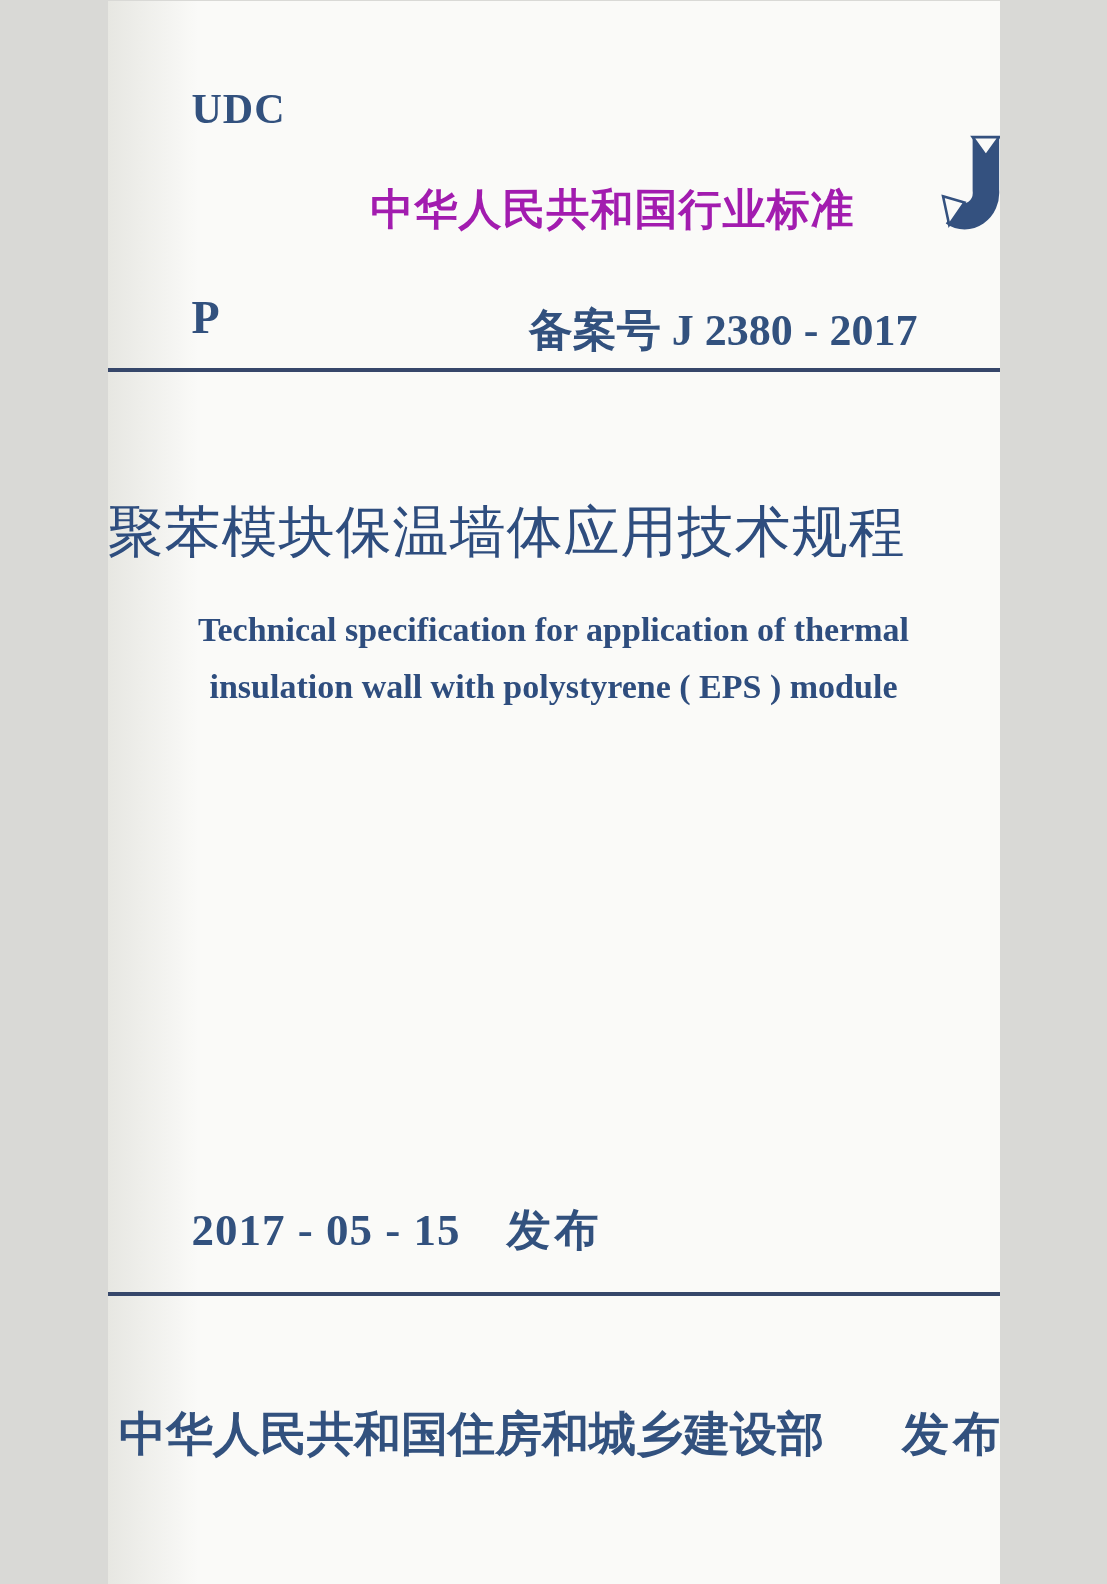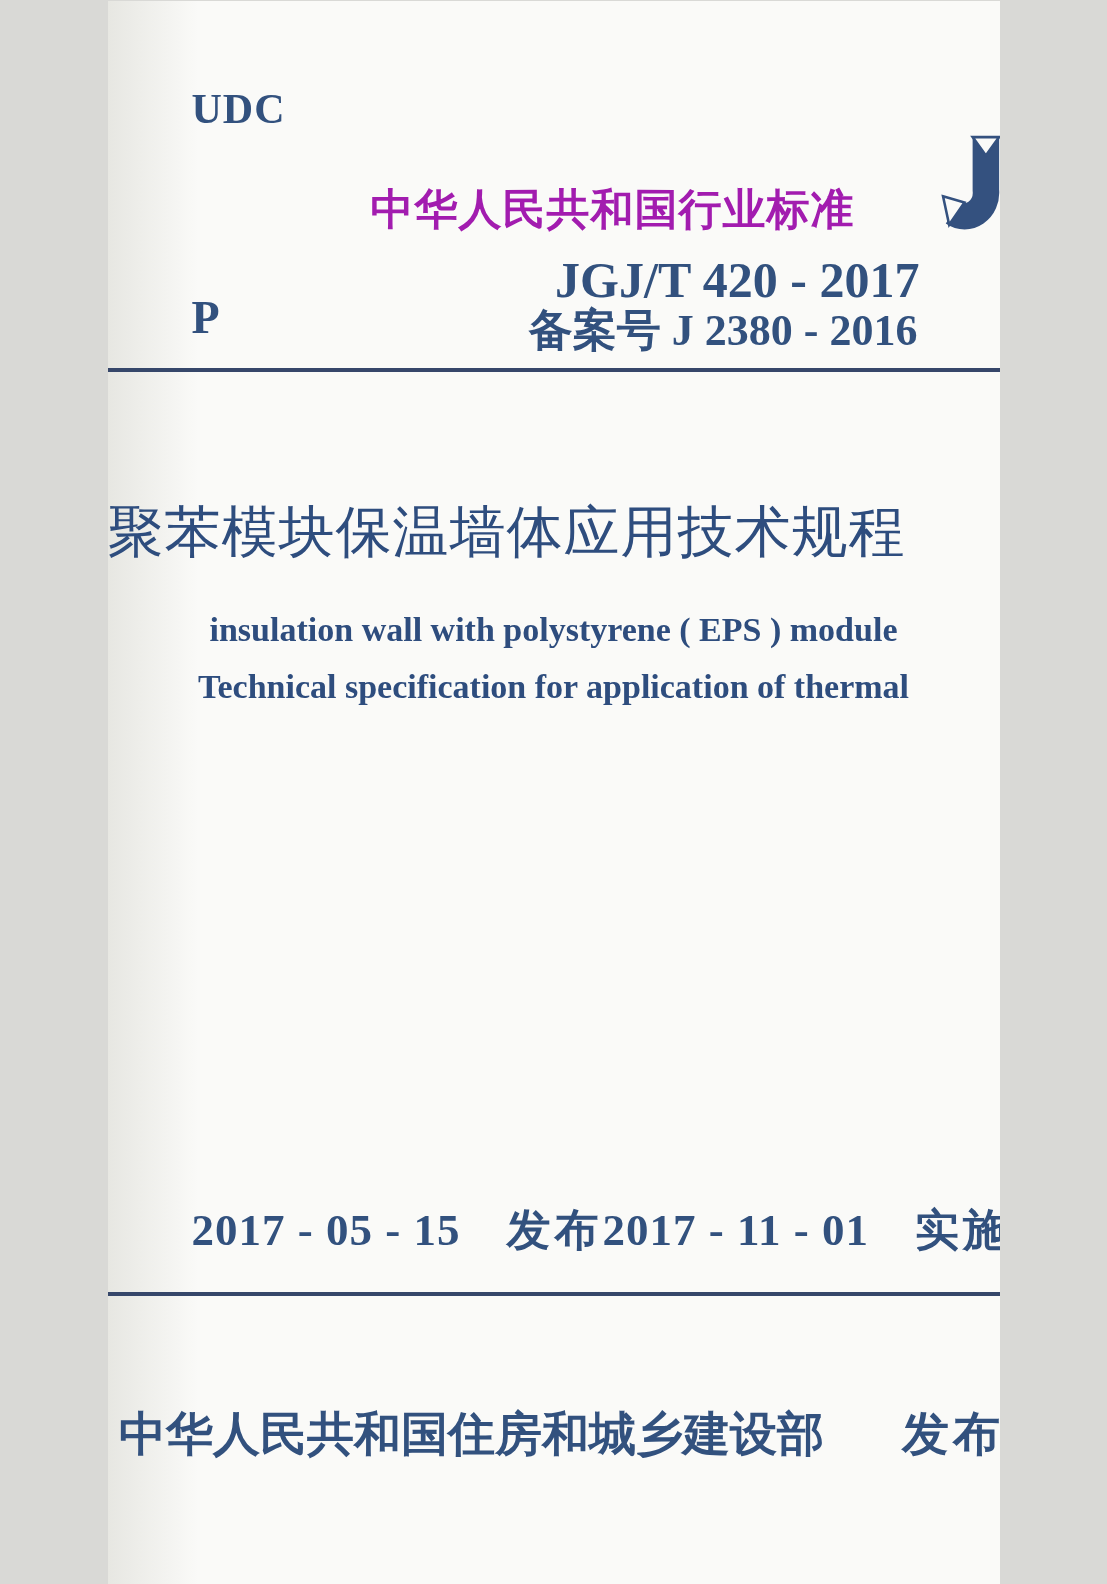--- a/index.html
+++ b/index.html
@@ -136,42 +136,37 @@
       </g>
 
       <g transform="translate(138,0)">
         <path class="logo-body" d="M44 6 V58 A21 23 0 0 1 12 80"></path>
         <polygon class="logo-bevel" points="31,6 57,6 44,24"></polygon>
         <polygon class="logo-bevel" points="2,64 23,70 8,92"></polygon>
       </g>
     </svg>
   </div>
 
-  <div class="abs std-number">JGJ/T 420 - 2017</div>
-  <div class="abs record-number">备案号 J 2380 - 2016</div>
+  <div class="abs record-number">备案号 J 2380 - 2017</div>
 
   <div class="abs type-code">P</div>
 
   <div class="abs rule rule-top"></div>
 
   <h1 class="abs title-cn">聚苯模块保温墙体应用技术规程</h1>
 
   <div class="abs title-en">
+    <div>Technical specification for application of thermal</div>
     <div>insulation wall with polystyrene ( EPS ) module</div>
-    <div>Technical specification for application of thermal</div>
   </div>
 
   <div class="abs dates-row">
     <div class="date-group">
       <span class="date-value">2017 - 05 - 15</span>
       <span class="date-label">发布</span>
-    </div>
-    <div class="date-group">
-      <span class="date-value">2017 - 11 - 01</span>
-      <span class="date-label">实施</span>
     </div>
   </div>
 
   <div class="abs rule rule-bottom"></div>
 
   <div class="abs footer-row">
     <span>中华人民共和国住房和城乡建设部</span>
     <span class="footer-action">发布</span>
   </div>
 

